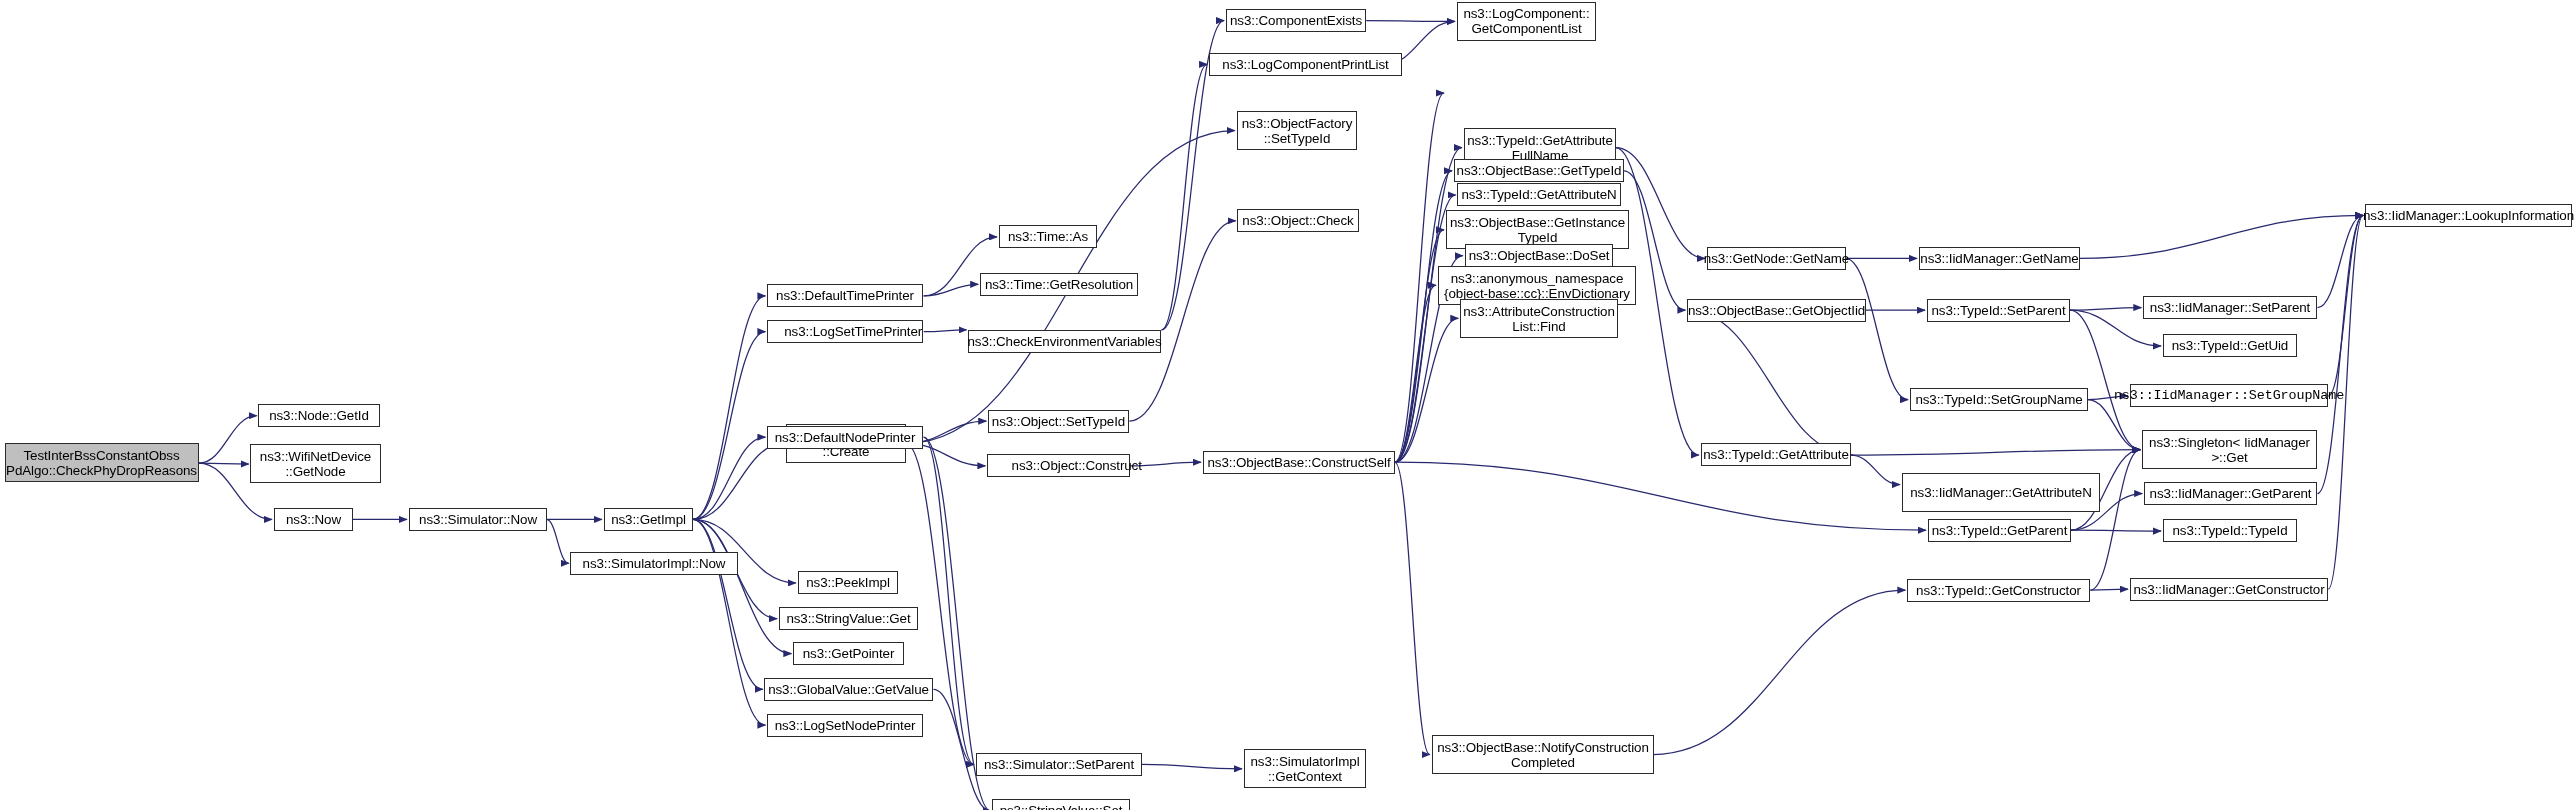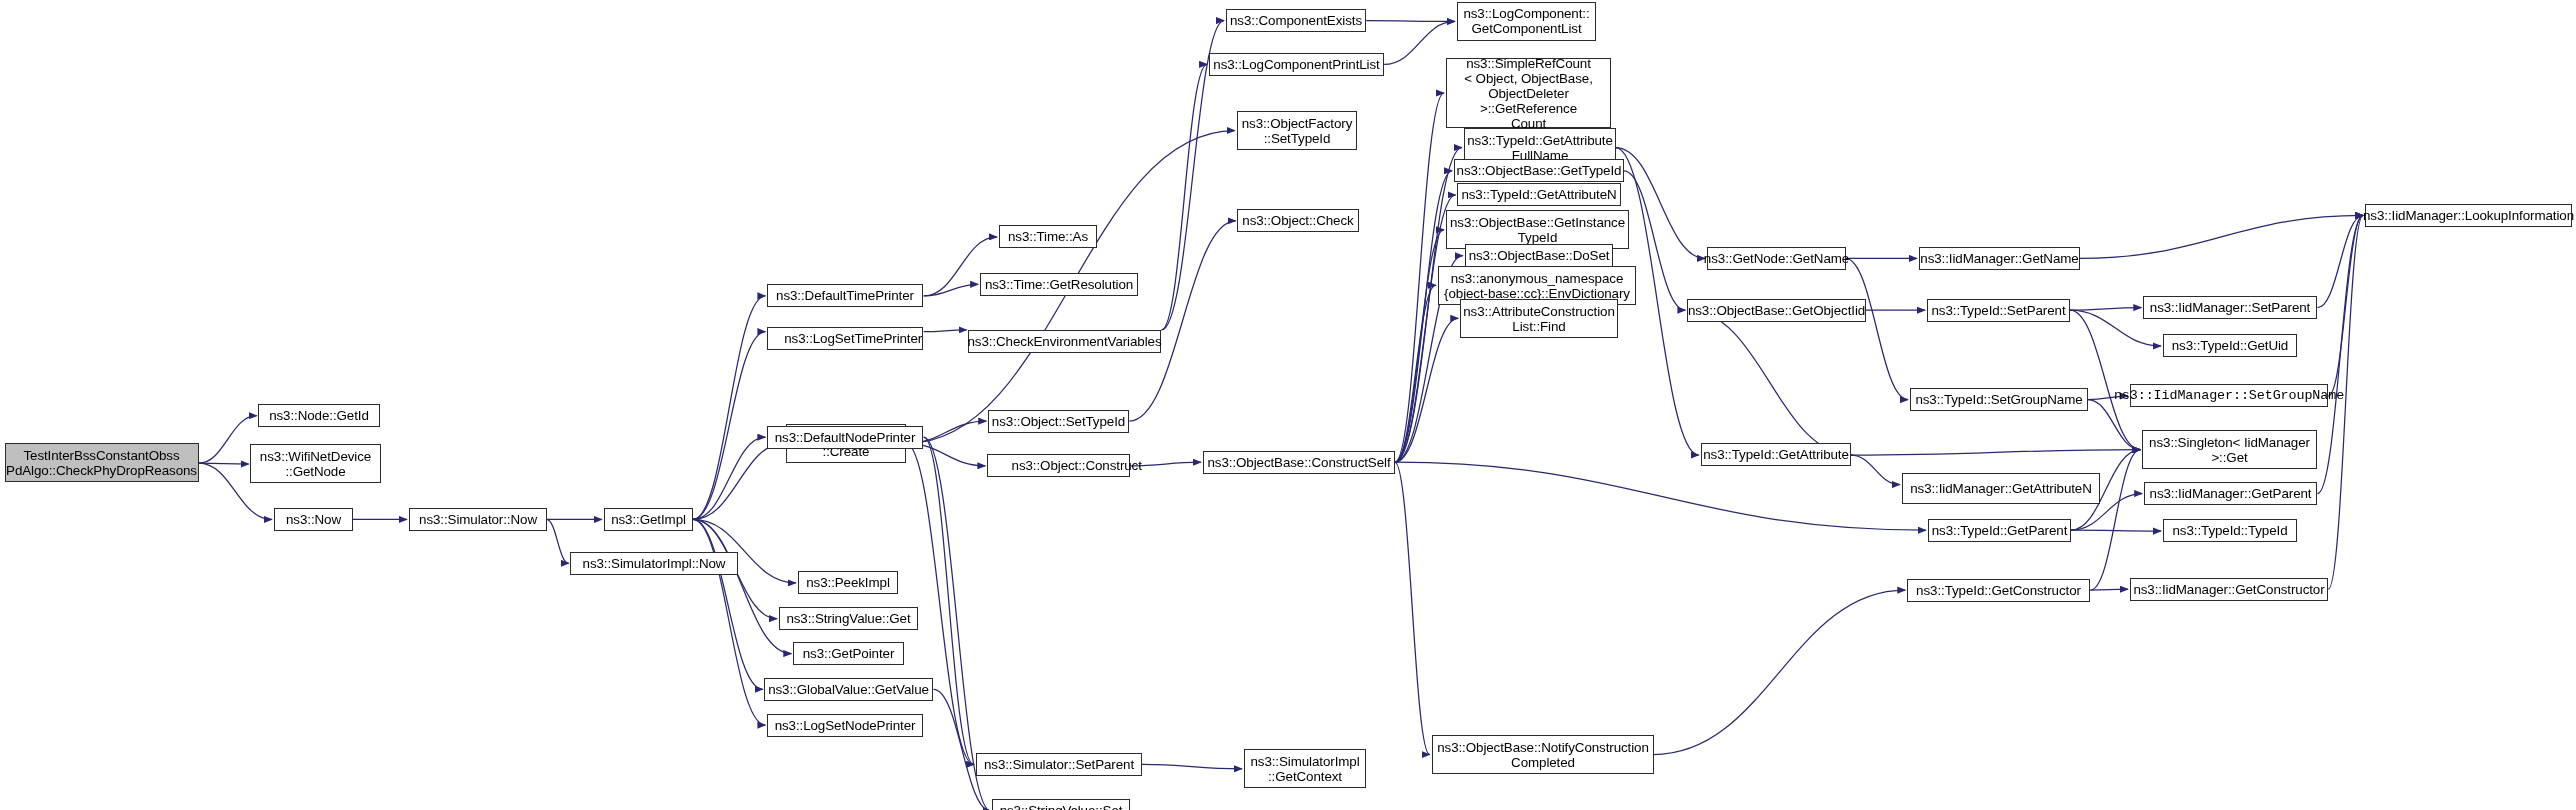--- a/index.html
+++ b/index.html
@@ -118,70 +118,66 @@
 <div class="node root" style="left: 4.5px; top: 443px; width: 194px; height: 39px;">TestInterBssConstantObss
 PdAlgo::CheckPhyDropReasons</div>
     <div class="node" style="left: 258px; top: 404px; width: 122px; height: 23px;">ns3::Node::GetId</div>
     <div class="node" style="left: 250px; top: 444px; width: 131px; height: 39px;">ns3::WifiNetDevice
 ::GetNode</div>
     <div class="node" style="left: 274px; top: 508px; width: 79px; height: 23px;">ns3::Now</div>
     <div class="node" style="left: 409px; top: 508px; width: 138px; height: 23px;">ns3::Simulator::Now</div>
     <div class="node" style="left: 604px; top: 508px; width: 89px; height: 23px;">ns3::GetImpl</div>
     <div class="node" style="left: 570px; top: 552px; width: 168px; height: 23px;">ns3::SimulatorImpl::Now</div>
     <div class="node" style="left: 767px; top: 284px; width: 156px; height: 23px;">ns3::DefaultTimePrinter</div>
-    <div class="node" style="left: 767px; top: 327px; width: 156px; height: 23px; padding-left: 20px;">ns3::LogSetTimePrinter</div>
+    <div class="node" style="left: 767px; top: 320px; width: 156px; height: 23px; padding-left: 20px;">ns3::LogSetTimePrinter</div>
     <div class="node" style="left: 786px; top: 424px; width: 120px; height: 39px;">ns3::ObjectFactory
 ::Create</div>
     <div class="node" style="left: 767px; top: 426px; width: 156px; height: 23px;">ns3::DefaultNodePrinter</div>
     <div class="node" style="left: 798px; top: 571px; width: 100px; height: 23px;">ns3::PeekImpl</div>
     <div class="node" style="left: 779px; top: 607px; width: 139px; height: 23px;">ns3::StringValue::Get</div>
     <div class="node" style="left: 793px; top: 642px; width: 111px; height: 23px;">ns3::GetPointer</div>
     <div class="node" style="left: 764px; top: 678px; width: 169px; height: 23px;">ns3::GlobalValue::GetValue</div>
     <div class="node" style="left: 767px; top: 714px; width: 156px; height: 23px;">ns3::LogSetNodePrinter</div>
     <div class="node" style="left: 999px; top: 225px; width: 98px; height: 23px;">ns3::Time::As</div>
     <div class="node" style="left: 980px; top: 273px; width: 158px; height: 23px;">ns3::Time::GetResolution</div>
     <div class="node" style="left: 968px; top: 318px; width: 193px; height: 23px; margin-top: 12px;">ns3::CheckEnvironmentVariables</div>
     <div class="node" style="left: 988px; top: 410px; width: 141px; height: 23px;">ns3::Object::SetTypeId</div>
     <div class="node" style="left: 987px; top: 454px; width: 143px; height: 23px; padding-left: 40px;">ns3::Object::Construct</div>
     <div class="node" style="left: 976px; top: 753px; width: 166px; height: 23px;">ns3::Simulator::SetParent</div>
     <div class="node" style="left: 992px; top: 799px; width: 138px; height: 23px;">ns3::StringValue::Set</div>
     <div class="node" style="left: 1226px; top: 9px; width: 140px; height: 23px;">ns3::ComponentExists</div>
-    <div class="node" style="left: 1209px; top: 53px; width: 175px; height: 23px;">ns3::LogComponentPrintList</div>
+    <div class="node" style="left: 1209px; top: 53px; width: 193px; height: 23px;">ns3::LogComponentPrintList</div>
     <div class="node" style="left: 1237px; top: 111px; width: 120px; height: 39px;">ns3::ObjectFactory
 ::SetTypeId</div>
     <div class="node" style="left: 1237px; top: 209px; width: 122px; height: 23px;">ns3::Object::Check</div>
     <div class="node" style="left: 1203px; top: 451px; width: 192px; height: 23px;">ns3::ObjectBase::ConstructSelf</div>
     <div class="node" style="left: 1244px; top: 749px; width: 122px; height: 39px;">ns3::SimulatorImpl
 ::GetContext</div>
     <div class="node" style="left: 1457px; top: 1.8px; width: 139px; height: 39px;">ns3::LogComponent::
 GetComponentList</div>
-    <div class="node" style="left: 1446px; top: 58px; width: 165px; height: 70px;">ns3::SimpleRefCount
-&lt; Object, ObjectBase,
-ObjectDeleter &gt;::GetReference
-Count</div>
     <div class="node" style="left: 1464px; top: 128px; width: 152px; height: 39px;">ns3::TypeId::GetAttribute
 FullName</div>
     <div class="node" style="left: 1454px; top: 159px; width: 170px; height: 23px;">ns3::ObjectBase::GetTypeId</div>
     <div class="node" style="left: 1457px; top: 183px; width: 164px; height: 23px;">ns3::TypeId::GetAttributeN</div>
     <div class="node" style="left: 1446px; top: 210px; width: 183px; height: 39px;">ns3::ObjectBase::GetInstance
 TypeId</div>
     <div class="node" style="left: 1465px; top: 244px; width: 148px; height: 23px;">ns3::ObjectBase::DoSet</div>
     <div class="node" style="left: 1438px; top: 266px; width: 198px; height: 39px;">ns3::anonymous_namespace
 {object-base::cc}::EnvDictionary</div>
     <div class="node" style="left: 1460px; top: 299px; width: 158px; height: 39px;">ns3::AttributeConstruction
 List::Find</div>
     <div class="node" style="left: 1432px; top: 735px; width: 222px; height: 39px;">ns3::ObjectBase::NotifyConstruction
 Completed</div>
     <div class="node" style="left: 1707px; top: 247px; width: 139px; height: 23px;">ns3::GetNode::GetName</div>
     <div class="node" style="left: 1687px; top: 299px; width: 179px; height: 23px;">ns3::ObjectBase::GetObjectIid</div>
     <div class="node" style="left: 1701px; top: 443px; width: 150px; height: 23px;">ns3::TypeId::GetAttribute</div>
     <div class="node" style="left: 1919px; top: 247px; width: 161px; height: 23px;">ns3::IidManager::GetName</div>
     <div class="node" style="left: 1927px; top: 299px; width: 143px; height: 23px;">ns3::TypeId::SetParent</div>
     <div class="node" style="left: 1910px; top: 388px; width: 178px; height: 23px;">ns3::TypeId::SetGroupName</div>
-    <div class="node" style="left: 1902px; top: 473px; width: 198px; height: 31px;">ns3::IidManager::GetAttributeN</div>
+    <div class="node" style="left: 1902px; top: 473px; width: 198px; height: 39px;">ns3::IidManager::GetAttributeN</div>
     <div class="node" style="left: 1928px; top: 519px; width: 143px; height: 23px;">ns3::TypeId::GetParent</div>
     <div class="node" style="left: 1907px; top: 579px; width: 183px; height: 23px;">ns3::TypeId::GetConstructor</div>
     <div class="node" style="left: 2143px; top: 296px; width: 174px; height: 23px;">ns3::IidManager::SetParent</div>
     <div class="node" style="left: 2163px; top: 334px; width: 134px; height: 23px;">ns3::TypeId::GetUid</div>
     <div class="node" style="left: 2130px; top: 384px; width: 198px; height: 23px; font-family: Liberation Mono, monospace;">ns3::IidManager::SetGroupName</div>
     <div class="node" style="left: 2142px; top: 430px; width: 175px; height: 39px;">ns3::Singleton&lt; IidManager
 &gt;::Get</div>
     <div class="node" style="left: 2144px; top: 482px; width: 173px; height: 23px;">ns3::IidManager::GetParent</div>
     <div class="node" style="left: 2163px; top: 519px; width: 134px; height: 23px;">ns3::TypeId::TypeId</div>
     <div class="node" style="left: 2130px; top: 578px; width: 198px; height: 23px;">ns3::IidManager::GetConstructor</div>

